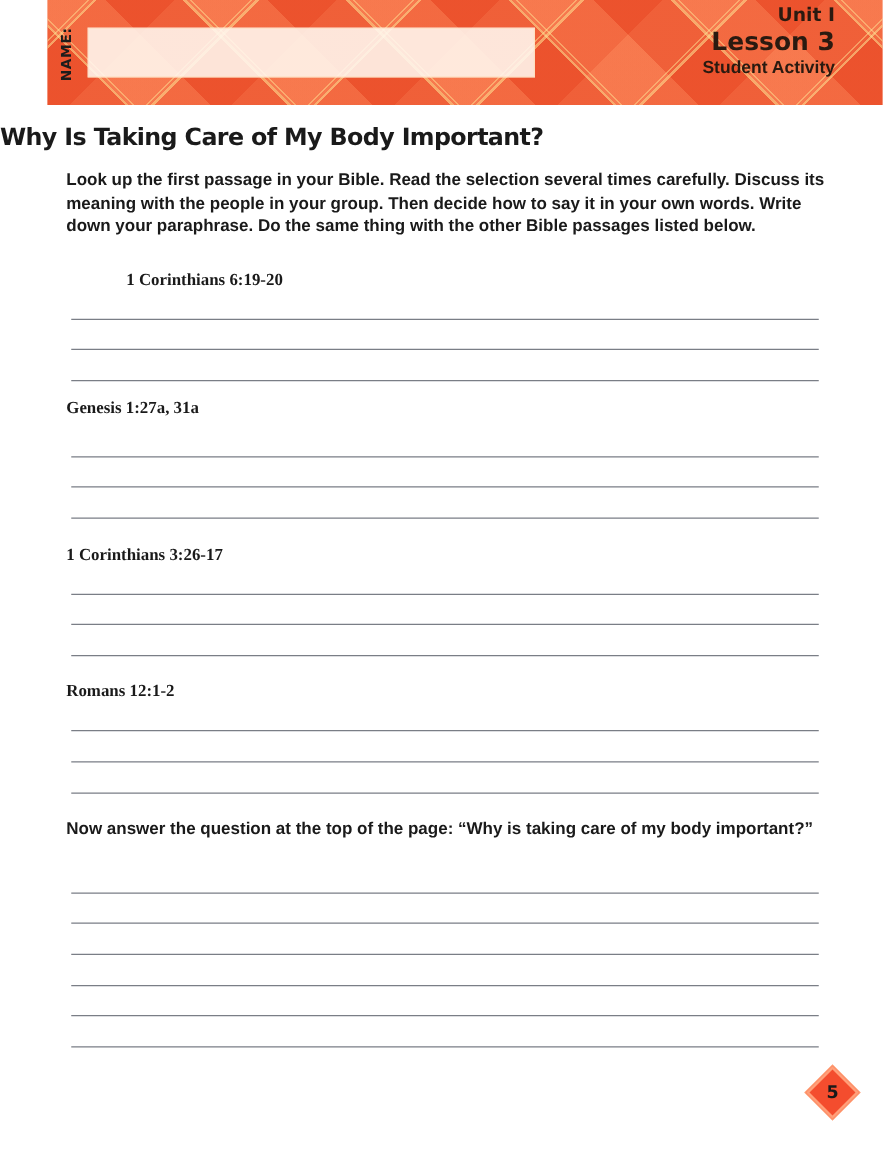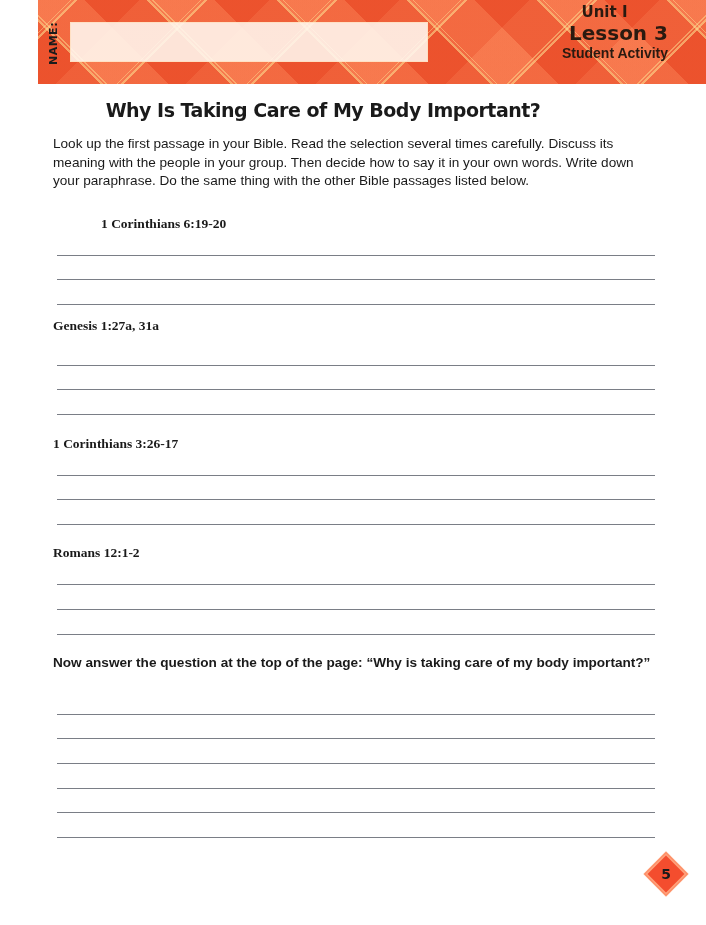--- a/index.html
+++ b/index.html
@@ -21,30 +21,30 @@
     display:block; transform:rotate(-90deg); white-space:nowrap;
     font-family:"DejaVu Sans", sans-serif; font-weight:bold; font-size:11px; color:#1c1c1c; letter-spacing:0.5px;
   }
   .name-field {
     position:absolute; left:70px; top:22px; width:358px; height:40px;
     background:rgba(255,248,240,0.88); border:none; outline:none; padding:0 8px; box-sizing:border-box;
     font-family:"Liberation Sans", sans-serif; font-size:16px;
     box-shadow: inset 0 0 0 1px rgba(255,220,180,0.6);
   }
   .lesson-block { position:absolute; right:38px; top:3px; text-align:right; }
-  .unit-label { font-family:"DejaVu Sans", sans-serif; font-weight:bold; font-size:15px; color:#2a1a10; line-height:18px; text-align:center; }
+  .unit-label { font-family:"DejaVu Sans", sans-serif; font-weight:bold; font-size:15px; color:#2a1a10; line-height:18px; }
   .lesson-label { font-family:"DejaVu Sans", sans-serif; font-weight:bold; font-size:20px; color:#2a1a10; line-height:24px; text-align:center;margin-left:28px; }
   .activity-label { font-family:"Liberation Sans", sans-serif; font-weight:bold; font-size:14px; color:#2a1a10; line-height:16px; text-align:right; }
   .page-title {
-    position:absolute; left:0; top:99px; width:646px; text-align:center;
+    position:absolute; left:0; top:99px; width:646px; text-align:left;
     font-family:"DejaVu Sans", sans-serif; font-weight:bold; font-size:19px; color:#1a1a1a; letter-spacing:-0.5px;
   }
   .instructions {
     position:absolute; left:53px; top:135px; width:610px;
-    font-family:"Liberation Sans", sans-serif; font-weight:normal; font-size:13.6px; line-height:18.5px; color:#1a1a1a;
+    font-family:"Liberation Sans", sans-serif; font-weight:bold; font-size:13.6px; line-height:18.5px; color:#1a1a1a;
   }
   .section-label {
     position:absolute; left:53px;
     font-family:"Liberation Serif", serif; font-weight:bold; font-size:13.5px; color:#1a1a1a;
   }
   .write-line {
     position:absolute; left:57px; width:598px; height:0; border-top:1.5px solid #7a7e86;
   }
   .final-prompt {
     position:absolute; left:53px; top:654px; width:600px;

